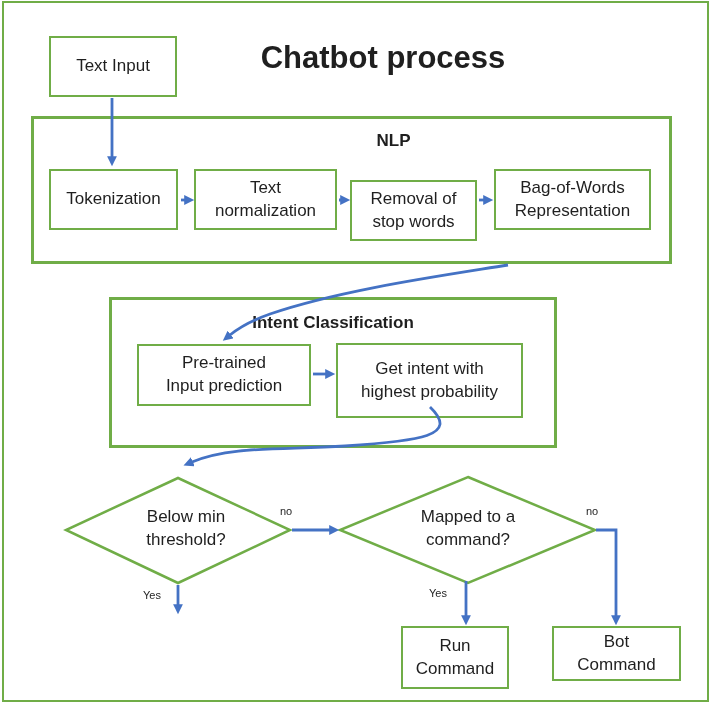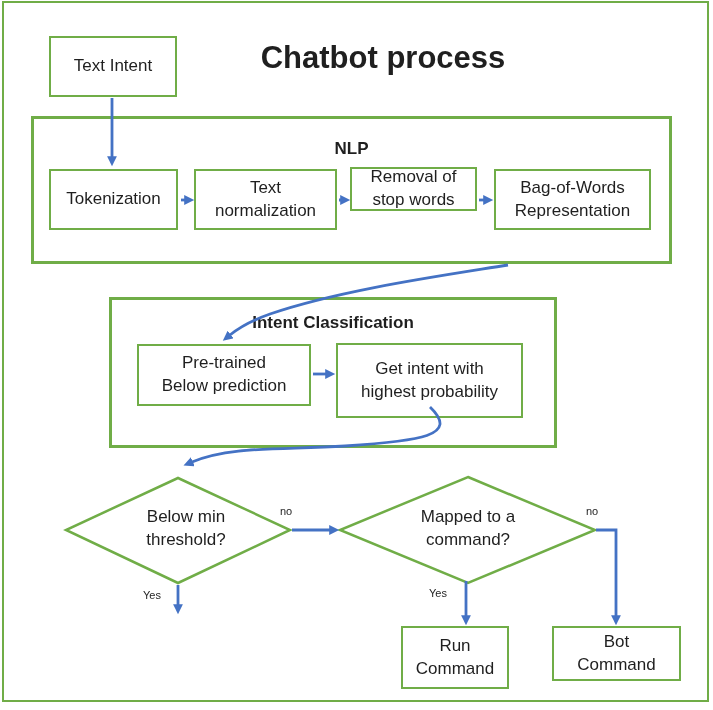--- a/index.html
+++ b/index.html
@@ -91,40 +91,40 @@
 
   <svg id="shapes-layer" class="layer" width="713" height="710" viewBox="0 0 713 710">
     <polygon class="diamond-shape" points="178,478 290,530 178,583 66,530"></polygon>
     <polygon class="diamond-shape" points="468,477 595,530 468,583 340,530"></polygon>
   </svg>
 
   <div class="html-layer">
 
     <div class="title">Chatbot process</div>
 
-    <div class="box" style="left:49px; top:36px; width:128px; height:61px;">Text Intent</div>
+    <div class="box" style="left:49px; top:36px; width:128px; height:61px;">Text Input</div>
 
     <div class="group-box" style="left:31px; top:116px; width:641px; height:148px;">
-      <div class="group-label" style="top:20px;">NLP</div>
+      <div class="group-label" style="top:12px;padding-left:42px;">NLP</div>
     </div>
 
     <div class="box" style="left:49px; top:169px; width:129px; height:61px;">Tokenization</div>
     <div class="box" style="left:194px; top:169px; width:143px; height:61px;">Text
 normalization</div>
-    <div class="box" style="left:350px; top:167px; width:127px; height:44px;">Removal of
+    <div class="box" style="left:350px; top:180px; width:127px; height:61px;">Removal of
 stop words</div>
     <div class="box" style="left:494px; top:169px; width:157px; height:61px;">Bag-of-Words
 Representation</div>
 
     <div class="group-box" style="left:109px; top:297px; width:448px; height:151px;">
       <div class="group-label" style="top:13px;text-align:center;">Intent Classification</div>
     </div>
 
     <div class="box" style="left:137px; top:344px; width:174px; height:62px;">Pre-trained
-Below prediction</div>
+Input prediction</div>
     <div class="box" style="left:336px; top:343px; width:187px; height:75px;">Get intent with
 highest probability</div>
 
     <div class="diamond-label" style="left:186px; top:529px;">Below min
 threshold?</div>
     <div class="diamond-label" style="left:468px; top:529px;">Mapped to a
 command?</div>
 
     <div class="edge-label" style="left:286px; top:511px;">no</div>
     <div class="edge-label" style="left:152px; top:595px;">Yes</div>

